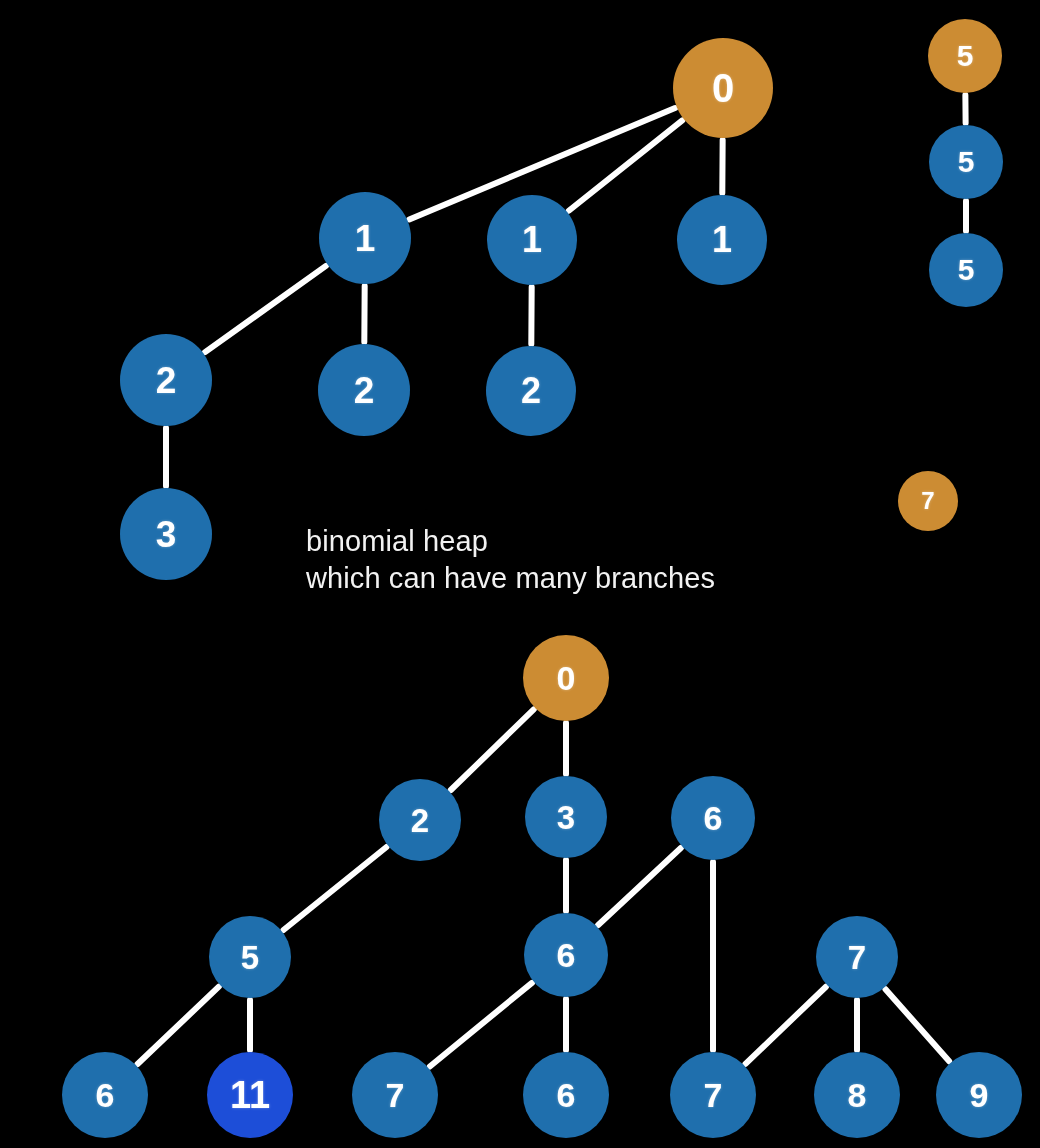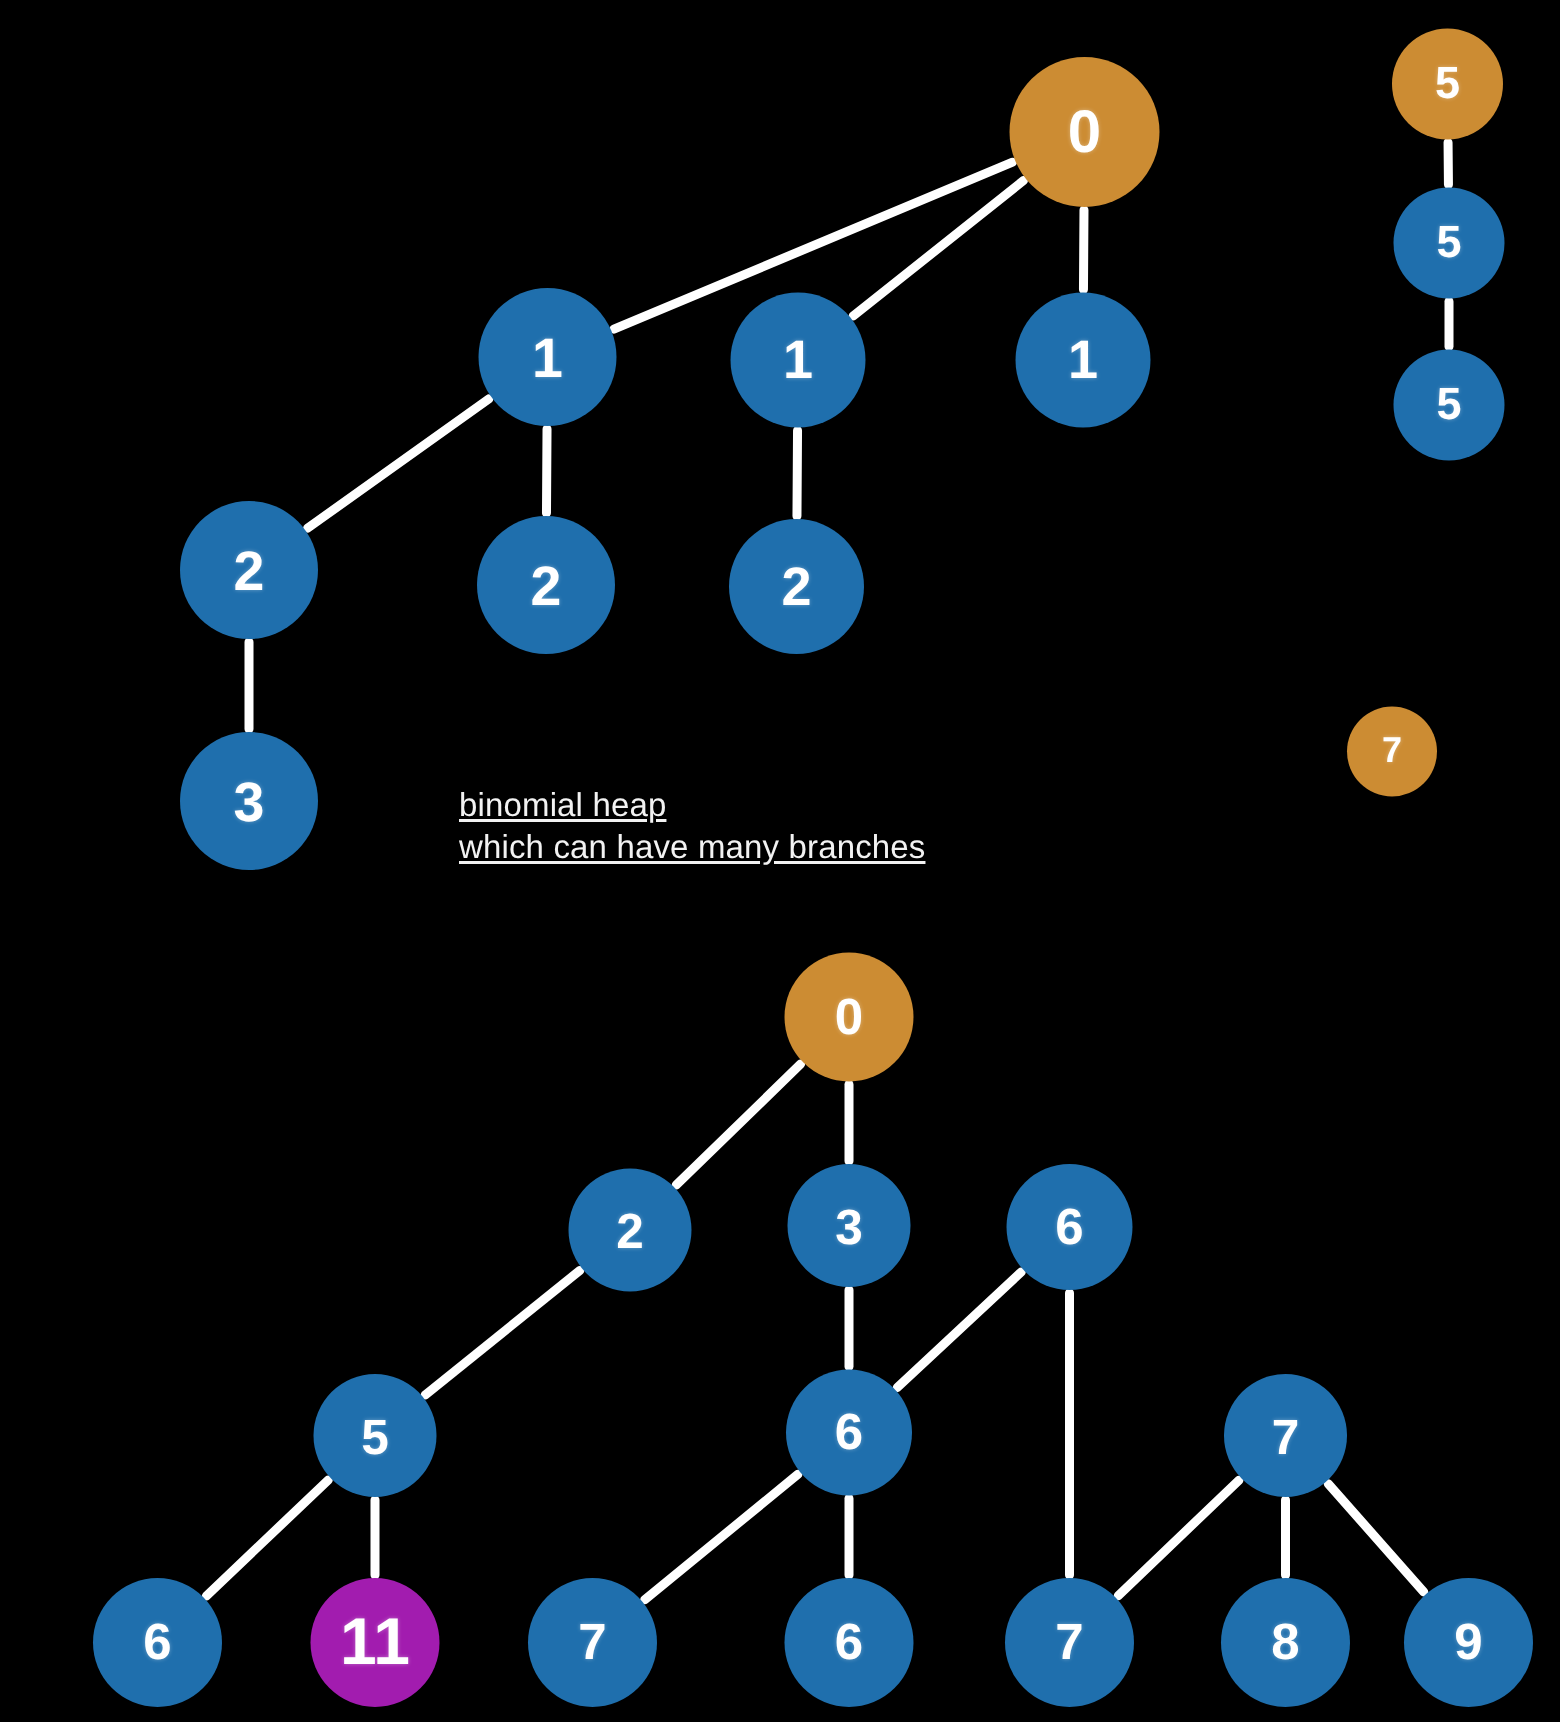--- a/index.html
+++ b/index.html
@@ -37,25 +37,24 @@
     font-weight: bold;
     line-height: 1;
     box-sizing: border-box;
     text-shadow: 0 0 3px rgba(255,255,255,0.35);
   }
   .node.blue  { background: #1f6fad; }
   .node.orange{ background: #cc8c33; }
   .caption {
     position: absolute;
     color: #f2f2f2;
-    font-size: 22px;
+    font-size: 29px;
     line-height: 1.27;
     white-space: pre-line;
     letter-spacing: 0.1px;
-    text-decoration: underline;
   }
 </style>
 </head>
 <body>
 
 <div id="canvas" style="background: rgb(0, 0, 0); width: 1040px; height: 1148px;">
   <svg class="edges" id="edge-layer" viewBox="0 0 1040 1148" preserveAspectRatio="none">
       <line x1="675.0397295343078" y1="108.0950853906532" x2="409.2710188914083" y2="219.45069040862782" stroke="#ffffff" stroke-width="6" stroke-linecap="round"></line>
       <line x1="682.3118223482427" y1="120.38012043490633" x2="568.7758528775498" y2="210.73335268383465" stroke="#ffffff" stroke-width="6" stroke-linecap="round"></line>
       <line x1="722.6579021401956" y1="139.9988746902692" x2="722.3092038348232" y2="193.00101710687207" stroke="#ffffff" stroke-width="6" stroke-linecap="round"></line>
@@ -133,21 +132,21 @@
       </div>
       <div class="node blue" style="left: 524px; top: 913px; width: 84px; height: 84px; font-size: 34px; background: rgb(31, 111, 173); color: rgb(255, 255, 255);">
         <span>6</span>
       </div>
       <div class="node blue" style="left: 816px; top: 916px; width: 82px; height: 82px; font-size: 33px; background: rgb(31, 111, 173); color: rgb(255, 255, 255);">
         <span>7</span>
       </div>
       <div class="node blue" style="left: 62px; top: 1052px; width: 86px; height: 86px; font-size: 34px; background: rgb(31, 111, 173); color: rgb(255, 255, 255);">
         <span>6</span>
       </div>
-      <div class="node blue" style="left: 207px; top: 1052px; width: 86px; height: 86px; font-size: 44px; background: #a21caf; color: rgb(255, 255, 255);">
+      <div class="node blue" style="left: 207px; top: 1052px; width: 86px; height: 86px; font-size: 38px; background: #1d4ed8; color: rgb(255, 255, 255);">
         <span>11</span>
       </div>
       <div class="node blue" style="left: 352px; top: 1052px; width: 86px; height: 86px; font-size: 34px; background: rgb(31, 111, 173); color: rgb(255, 255, 255);">
         <span>7</span>
       </div>
       <div class="node blue" style="left: 523px; top: 1052px; width: 86px; height: 86px; font-size: 34px; background: rgb(31, 111, 173); color: rgb(255, 255, 255);">
         <span>6</span>
       </div>
       <div class="node blue" style="left: 670px; top: 1052px; width: 86px; height: 86px; font-size: 34px; background: rgb(31, 111, 173); color: rgb(255, 255, 255);">
         <span>7</span>

